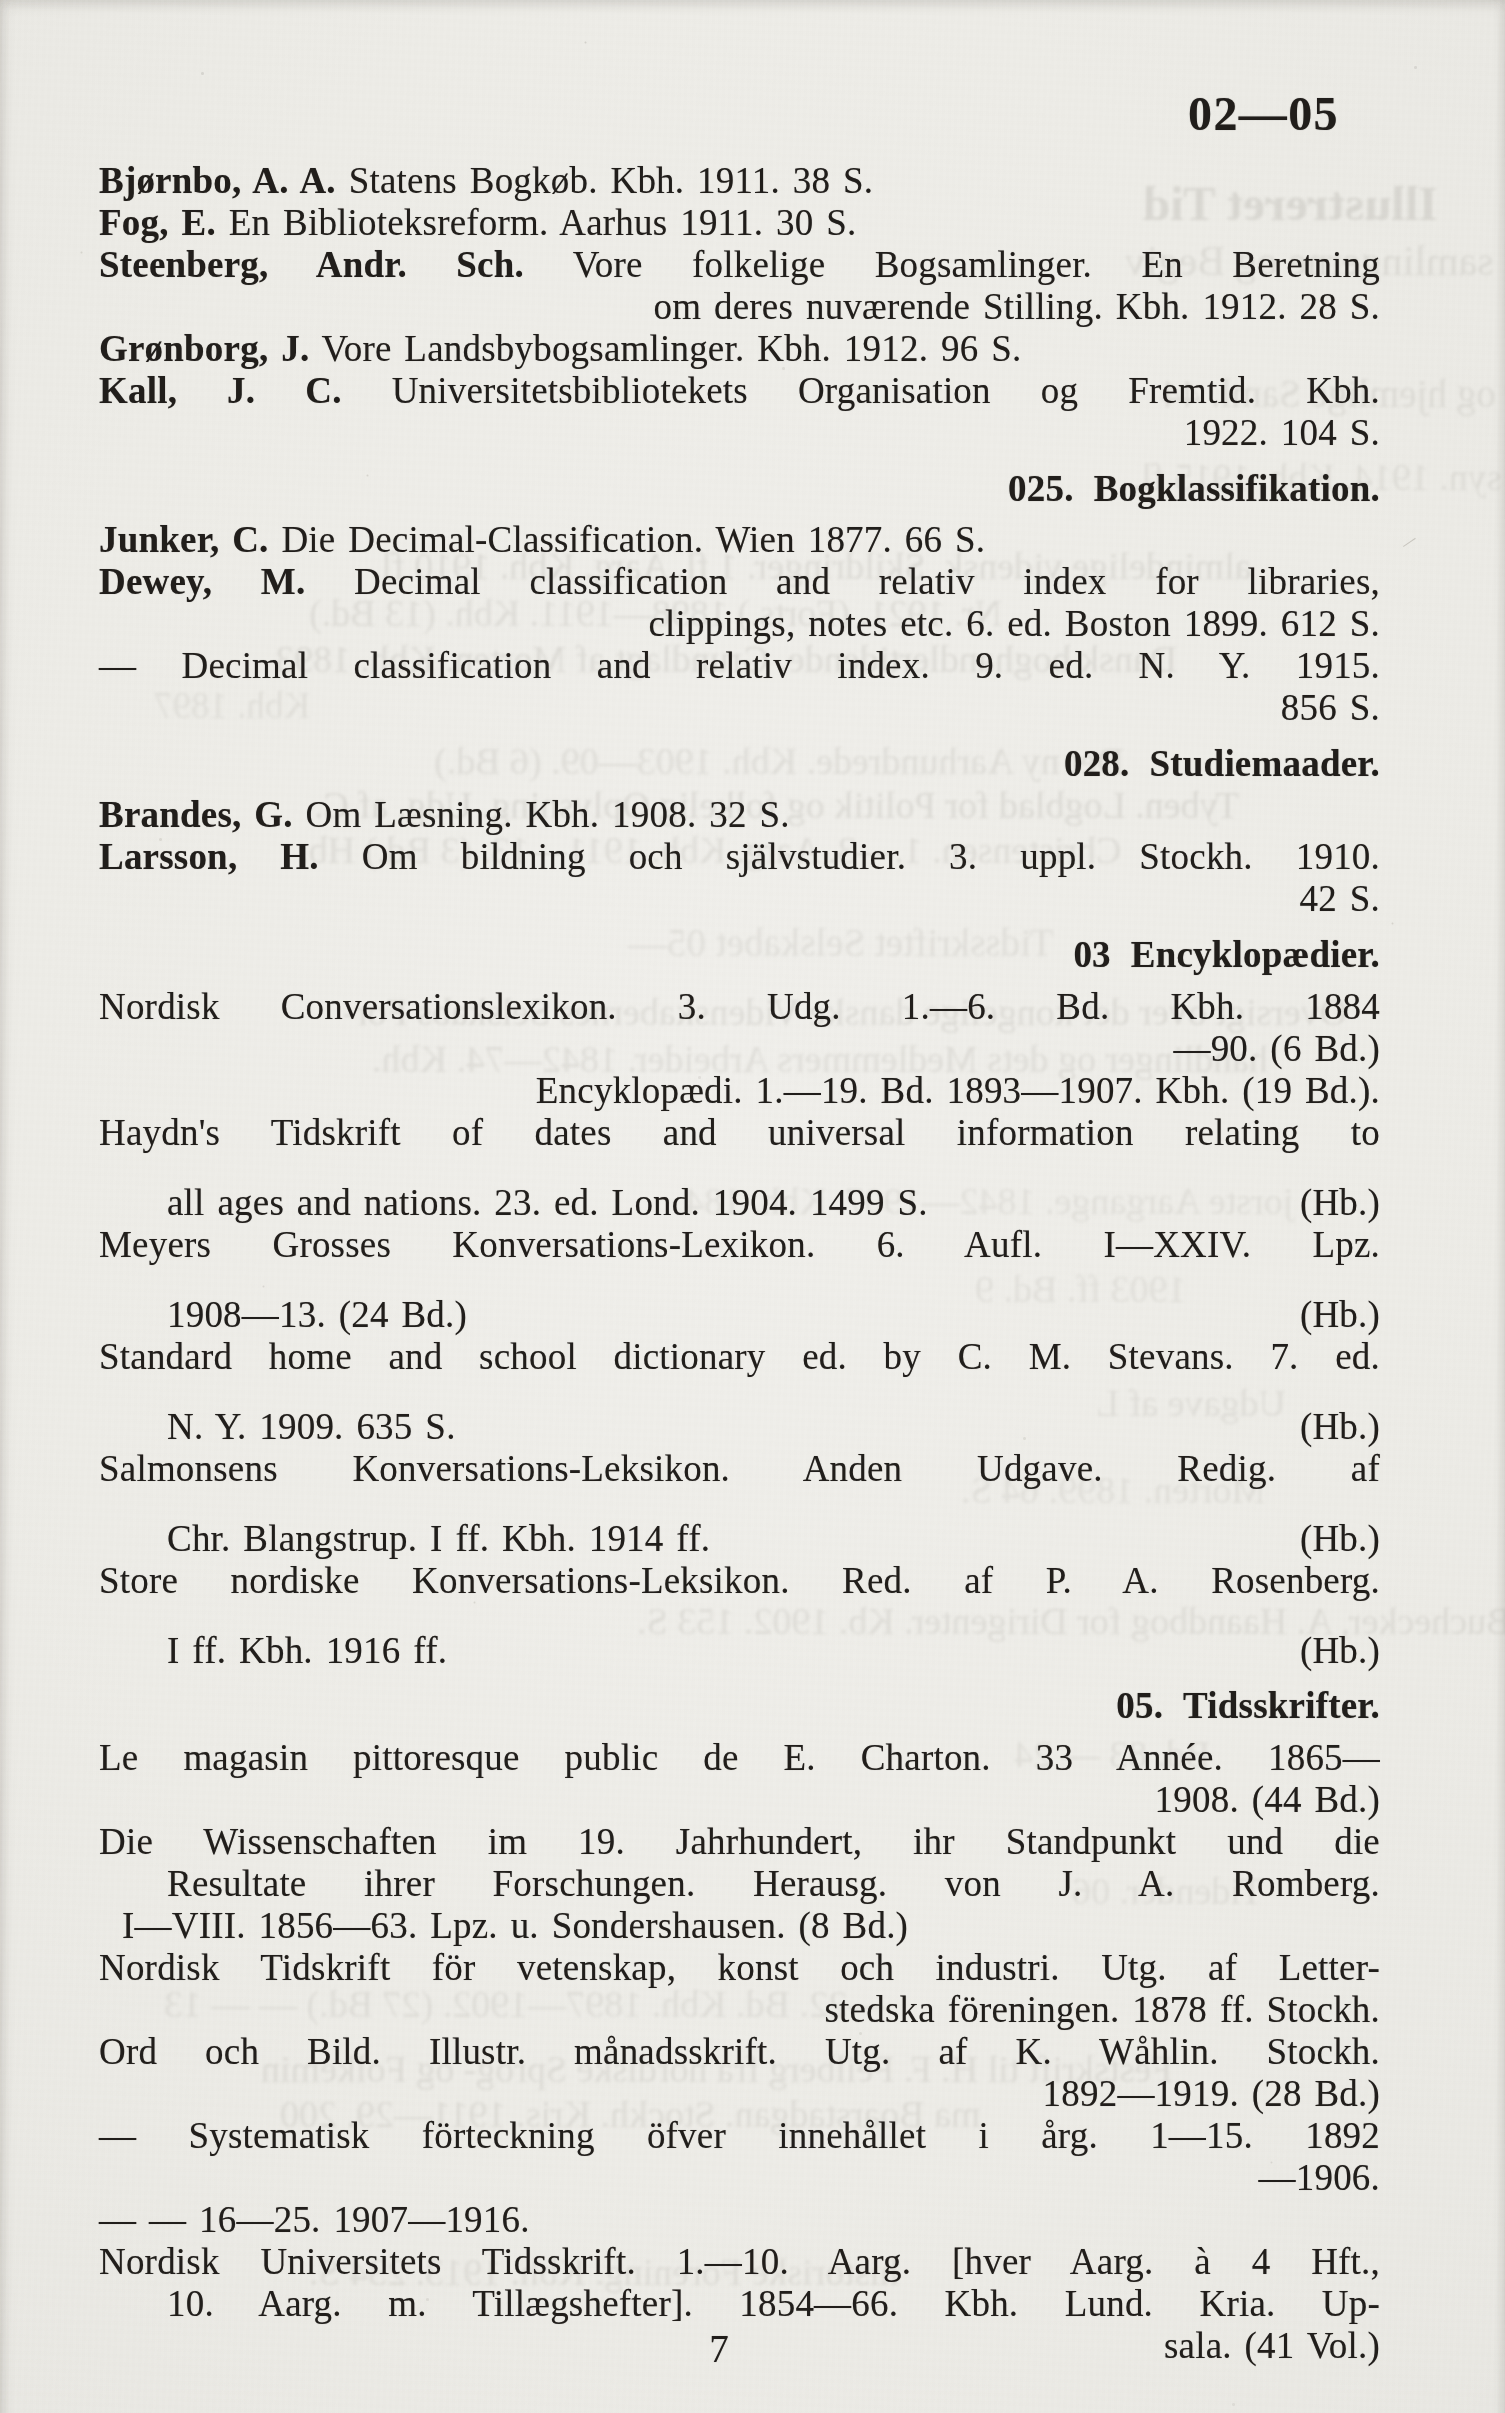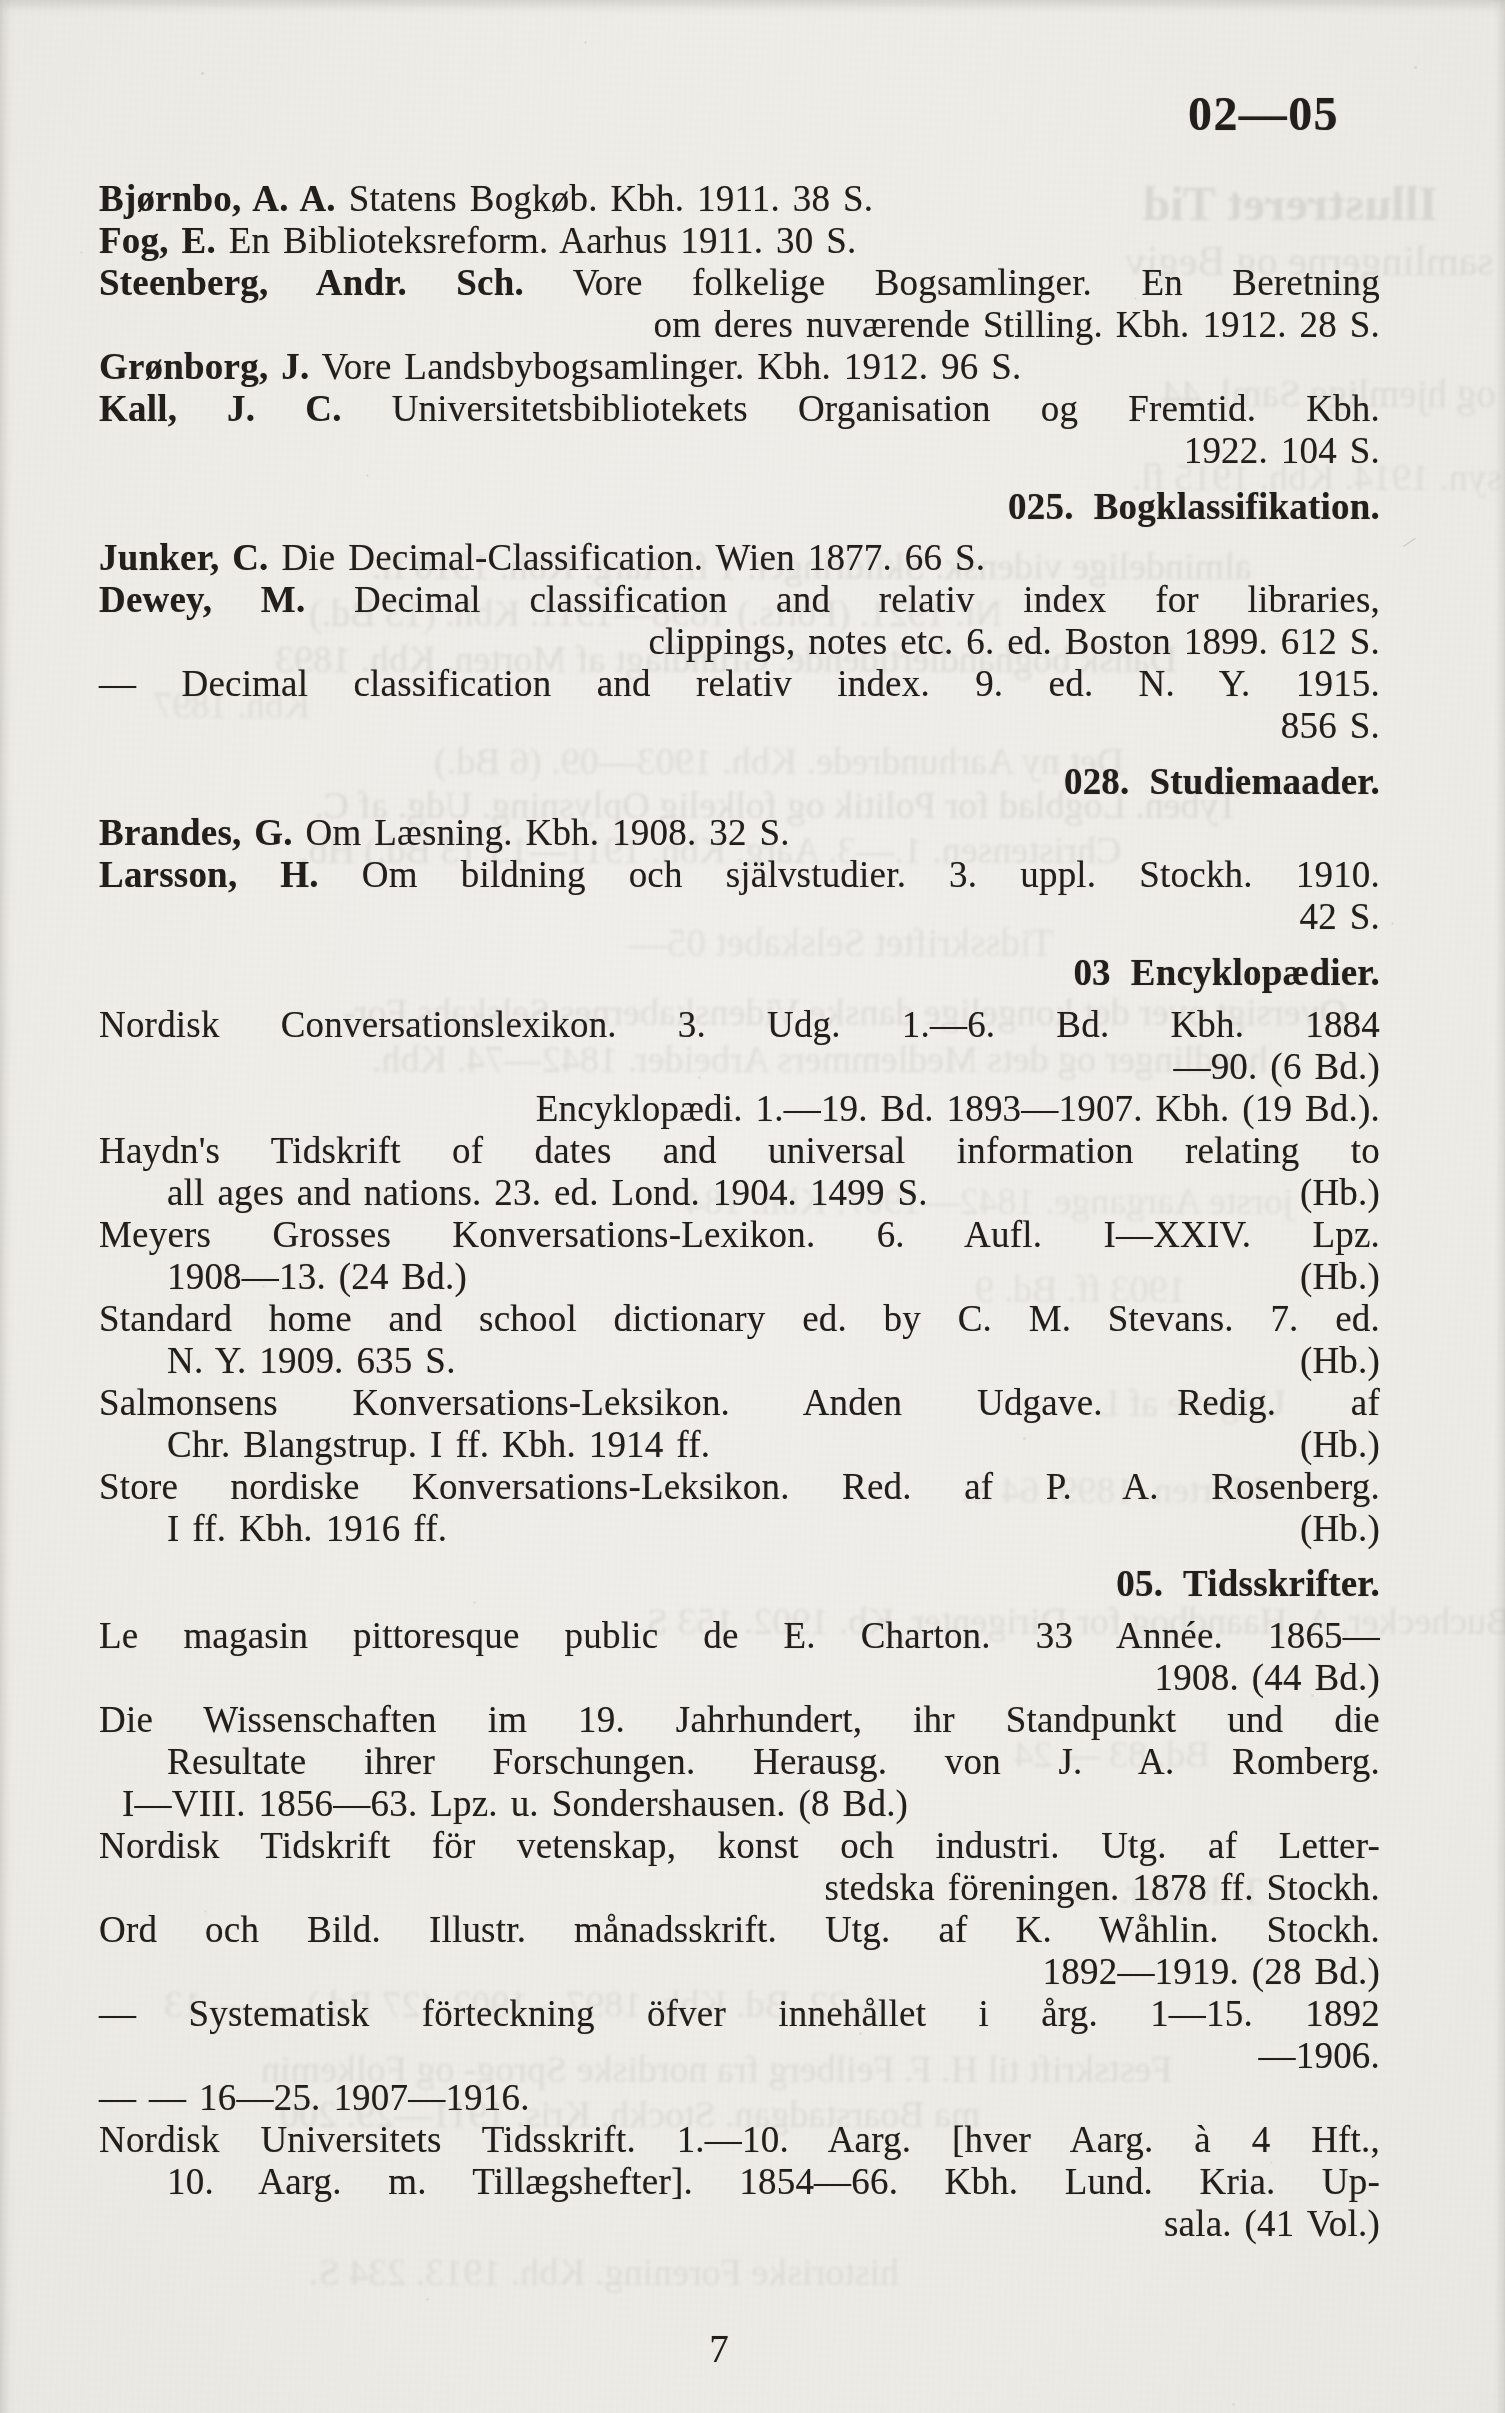--- a/index.html
+++ b/index.html
@@ -37,30 +37,30 @@
   }
   .scratch{position:absolute;background:rgba(92,86,74,.45);border-radius:1px;}
   .scratch.s1{left:1402px;top:542px;width:14.5px;height:1.4px;transform:rotate(-34deg);opacity:.55;}
 
   .header-code{
     position:absolute;top:90px;right:167px;
     font-weight:bold;font-size:48px;line-height:48px;letter-spacing:1.4px;
     text-shadow:0 0 1px rgba(25,22,18,.45);
   }
   .content{
-    position:absolute;left:99px;top:178px;width:1281px;
+    position:absolute;left:99px;top:160px;width:1281px;
     font-size:37px;line-height:42px;
     word-spacing:3.4px;letter-spacing:0.2px;
     text-shadow:0 0 0.8px rgba(30,26,22,.40);
   }
   .line{min-height:42px;}
   .line.ind{padding-left:68px;text-align:right;}
   .line.ind2{padding-left:23px;}
   .line.fill{text-align:justify;text-align-last:justify;}
-  .line.hbline{display:flex;justify-content:space-between;text-align:left;}
+  .line.hbline{display:flex;justify-content:space-between;text-align:left;margin-top:28px;}
   .line .author{font-weight:bold;}
   .heading{display:flex;justify-content:flex-end;font-weight:bold;margin:13.5px 0 9.7px 0;
     text-shadow:0 0 1px rgba(25,22,18,.45);gap:20px;}
   .page-number{
     position:absolute;left:0;top:2328px;width:1506px;padding-right:68px;box-sizing:border-box;
     text-align:center;font-size:39px;line-height:42px;
     text-shadow:0 0 0.8px rgba(30,26,22,.40);
   }
   .bleed{position:absolute;inset:0;pointer-events:none;}
   .ghost{

